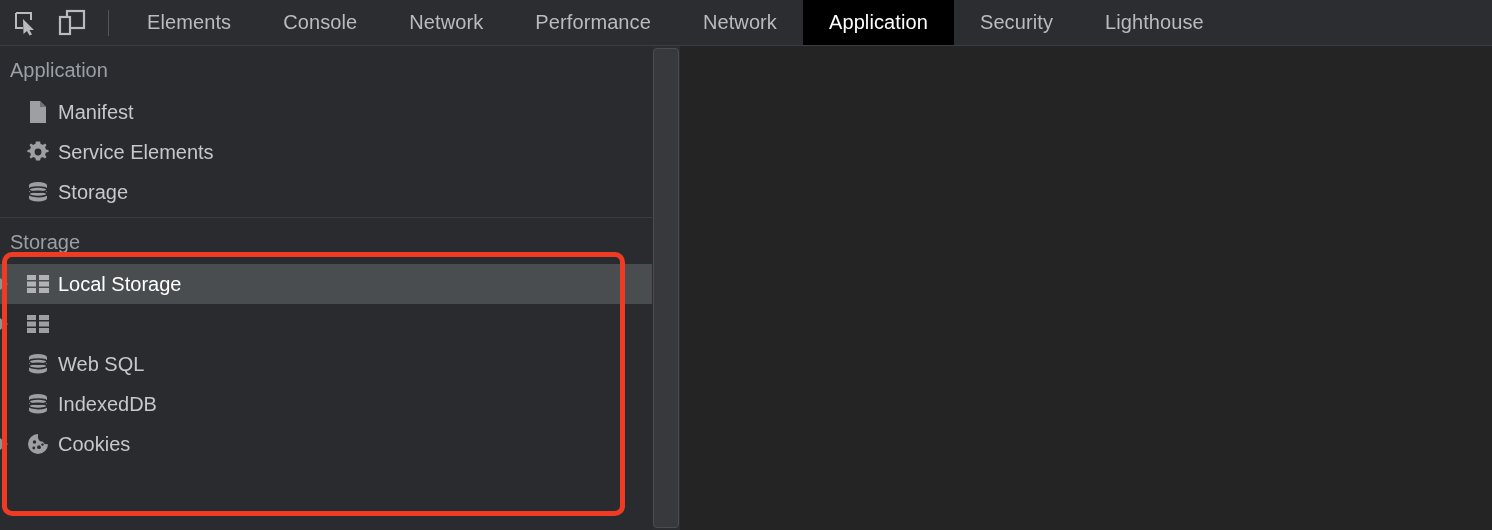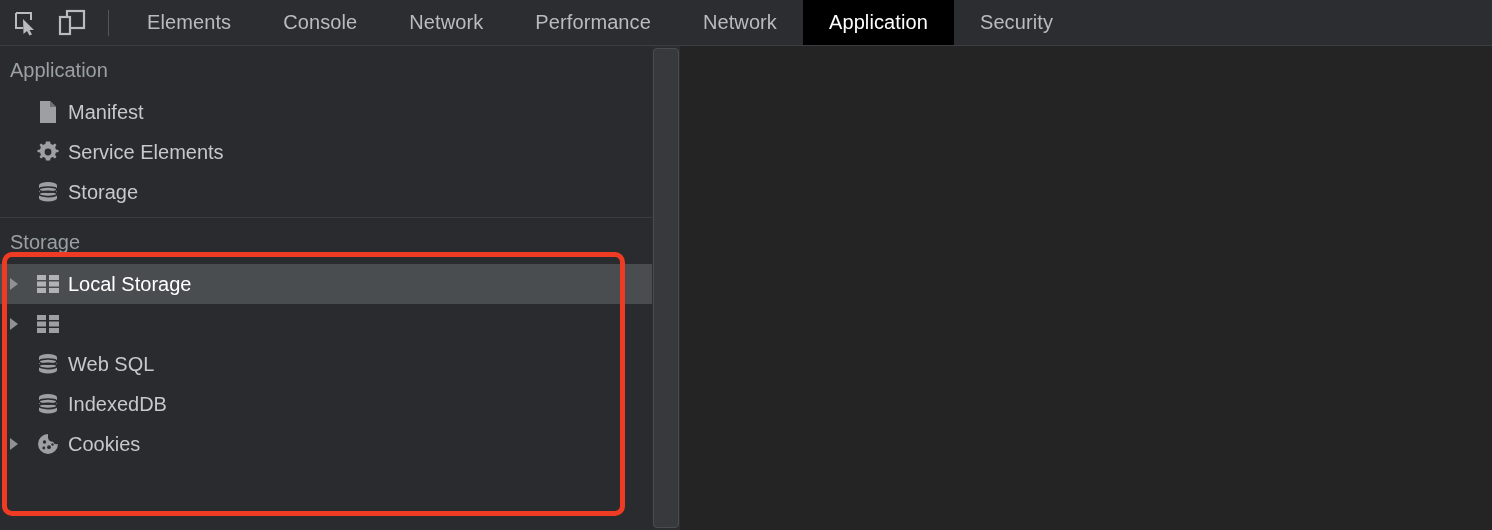--- a/index.html
+++ b/index.html
@@ -89,21 +89,20 @@
     padding: 13px 0 10px 10px;
     cursor: default;
   }
   .tree-row {
     height: 40px;
     display: flex;
     align-items: center;
     color: #c6c8ca;
     font-size: 20px;
     cursor: default;
-    padding-left: 10px;
     box-sizing: border-box;
   }
   .tree-row.selected {
     background: #4a4d50;
     color: #ffffff;
     align-items: center;
   }
   .twisty {
     width: 22px;
     display: flex;
@@ -210,20 +209,21 @@
     </div>
 
     <div class="tabs">
       <div class="tab">Elements</div>
       <div class="tab">Console</div>
       <div class="tab">Network</div>
       <div class="tab">Performance</div>
       <div class="tab">Network</div>
       <div class="tab selected">Application</div>
       <div class="tab">Security</div>
+      <div class="tab">Lighthouse</div>
     </div>
   </div>
 
   <div class="sidebar">
 
     <div>
       <div class="section-title">Application</div>
 
       <div class="tree-row">
         <span class="twisty empty"></span>

